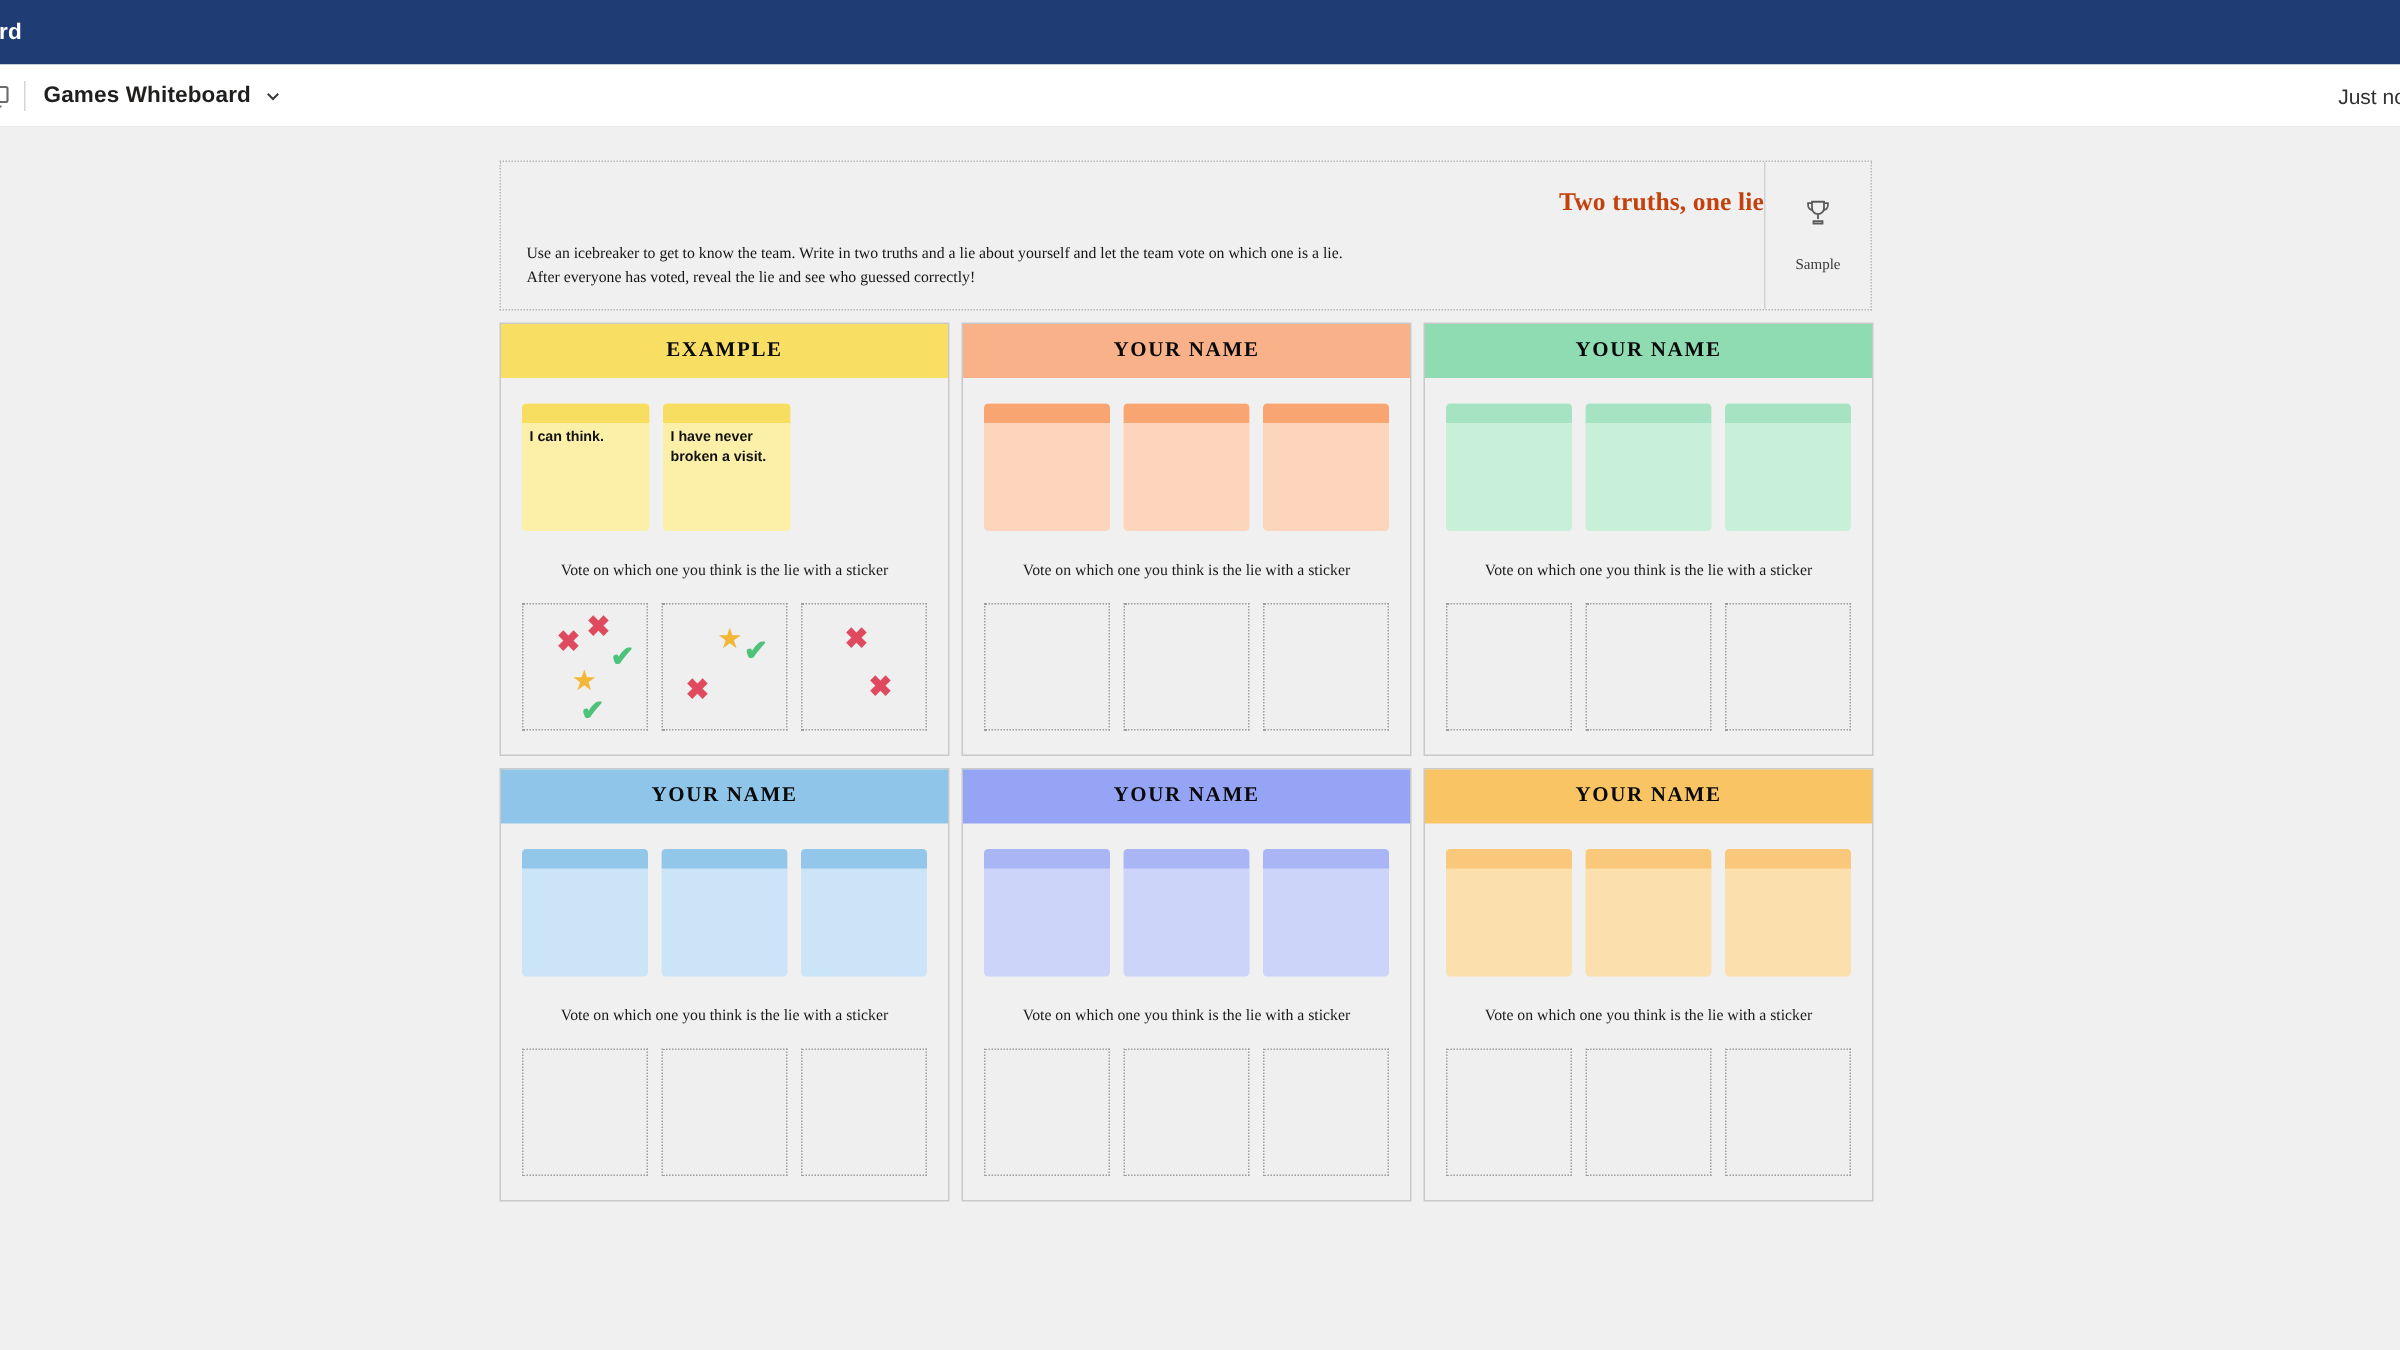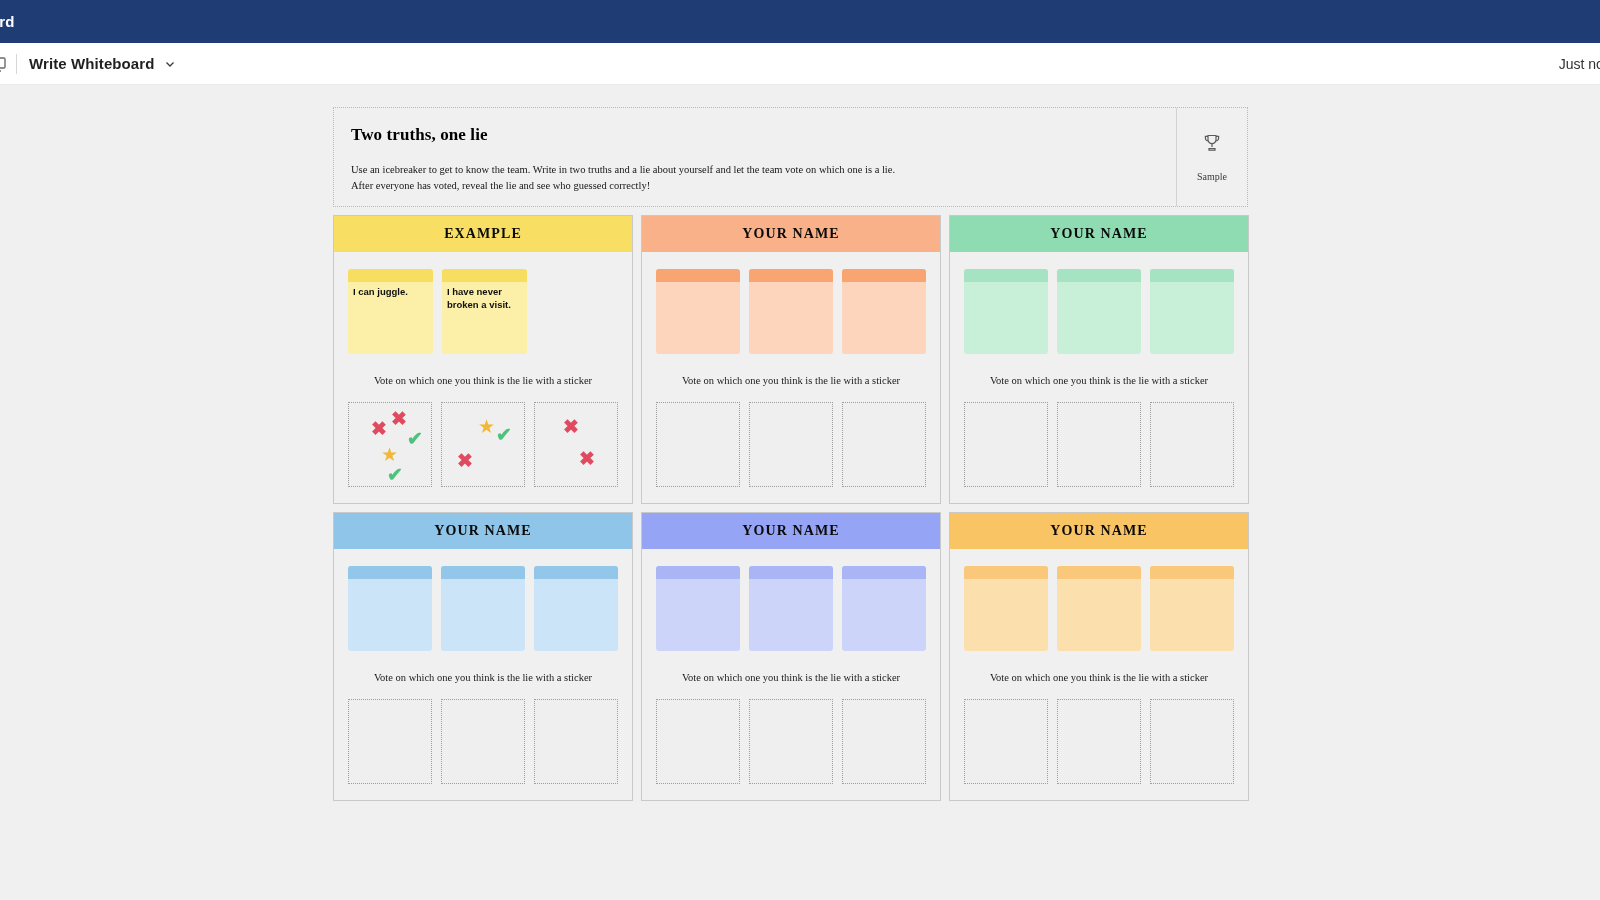--- a/index.html
+++ b/index.html
@@ -100,21 +100,21 @@
 
   
   .hdr {
     position: relative; width: 915px; height: 100px;
     border: 1px dotted #B9B9B9; background: #F0F0F0;
     display: flex;
   }
   .hdr-main { flex: 1; padding: 17px 0 0 17px; }
   .hdr-title {
     font-family: "Liberation Serif", serif;
-    font-size: 17px; font-weight: 700; color: #000000; letter-spacing: .1px;
+    font-size: 17px; font-weight: 700; color: #c2410c; letter-spacing: .1px; text-align: right;
   }
   .hdr-desc {
     font-family: "Liberation Serif", serif;
     font-size: 10.5px; color: #161616; line-height: 1.55;
     margin-top: 17px; max-width: 545px;
   }
   .hdr-side {
     width: 71px; border-left: 1px solid #D2D2D2;
     display: flex; flex-direction: column; align-items: center; justify-content: center;
     gap: 13px;
@@ -165,21 +165,21 @@
 
 <div class="commandbar">
   <div class="cb-left">
     <span class="cb-appicon">
       <svg width="18" height="18" viewBox="0 0 18 18" fill="none" stroke="currentColor" stroke-width="1.4">
         <rect x="2" y="3" width="14" height="10" rx="1.2"></rect>
           <path d="M9 13v3M6 16h6"></path>
       </svg>
     </span>
     <span class="cb-divider"></span>
-    <span class="cb-docname">Write Whiteboard</span>
+    <span class="cb-docname">Games Whiteboard</span>
     <span class="cb-chevron">
       <svg width="12" height="12" viewBox="0 0 12 12" fill="none" stroke="currentColor" stroke-width="1.3">
         <path d="M2.5 4.5L6 8l3.5-3.5"></path>
       </svg>
     </span>
   </div>
   <div class="cb-right">
     <span class="cb-status">Just now</span>
   </div>
 </div>
@@ -294,21 +294,21 @@
       </div>
     </div>
 
     <div class="grid" id="card-grid">
         <div class="card">
           <div class="card-head" style="background: rgb(248, 223, 99);">EXAMPLE</div>
           <div class="card-body">
             <div class="notes">
               <div class="note" style="background: rgb(252, 239, 168);">
                 <div class="note-top" style="background: rgb(247, 222, 97);"></div>
-                <div class="note-text">I can juggle.</div>
+                <div class="note-text">I can think.</div>
               </div>
               <div class="note" style="background: rgb(252, 239, 168);">
                 <div class="note-top" style="background: rgb(247, 222, 97);"></div>
                 <div class="note-text">I have never broken a visit.</div>
               </div>
             </div>
             <div class="vote-line">Vote on which one you think is the lie with a sticker</div>
             <div class="dropzones">
               <div class="dz">
                 <span class="st x" style="left: 22px; top: 16px;">✖</span>

